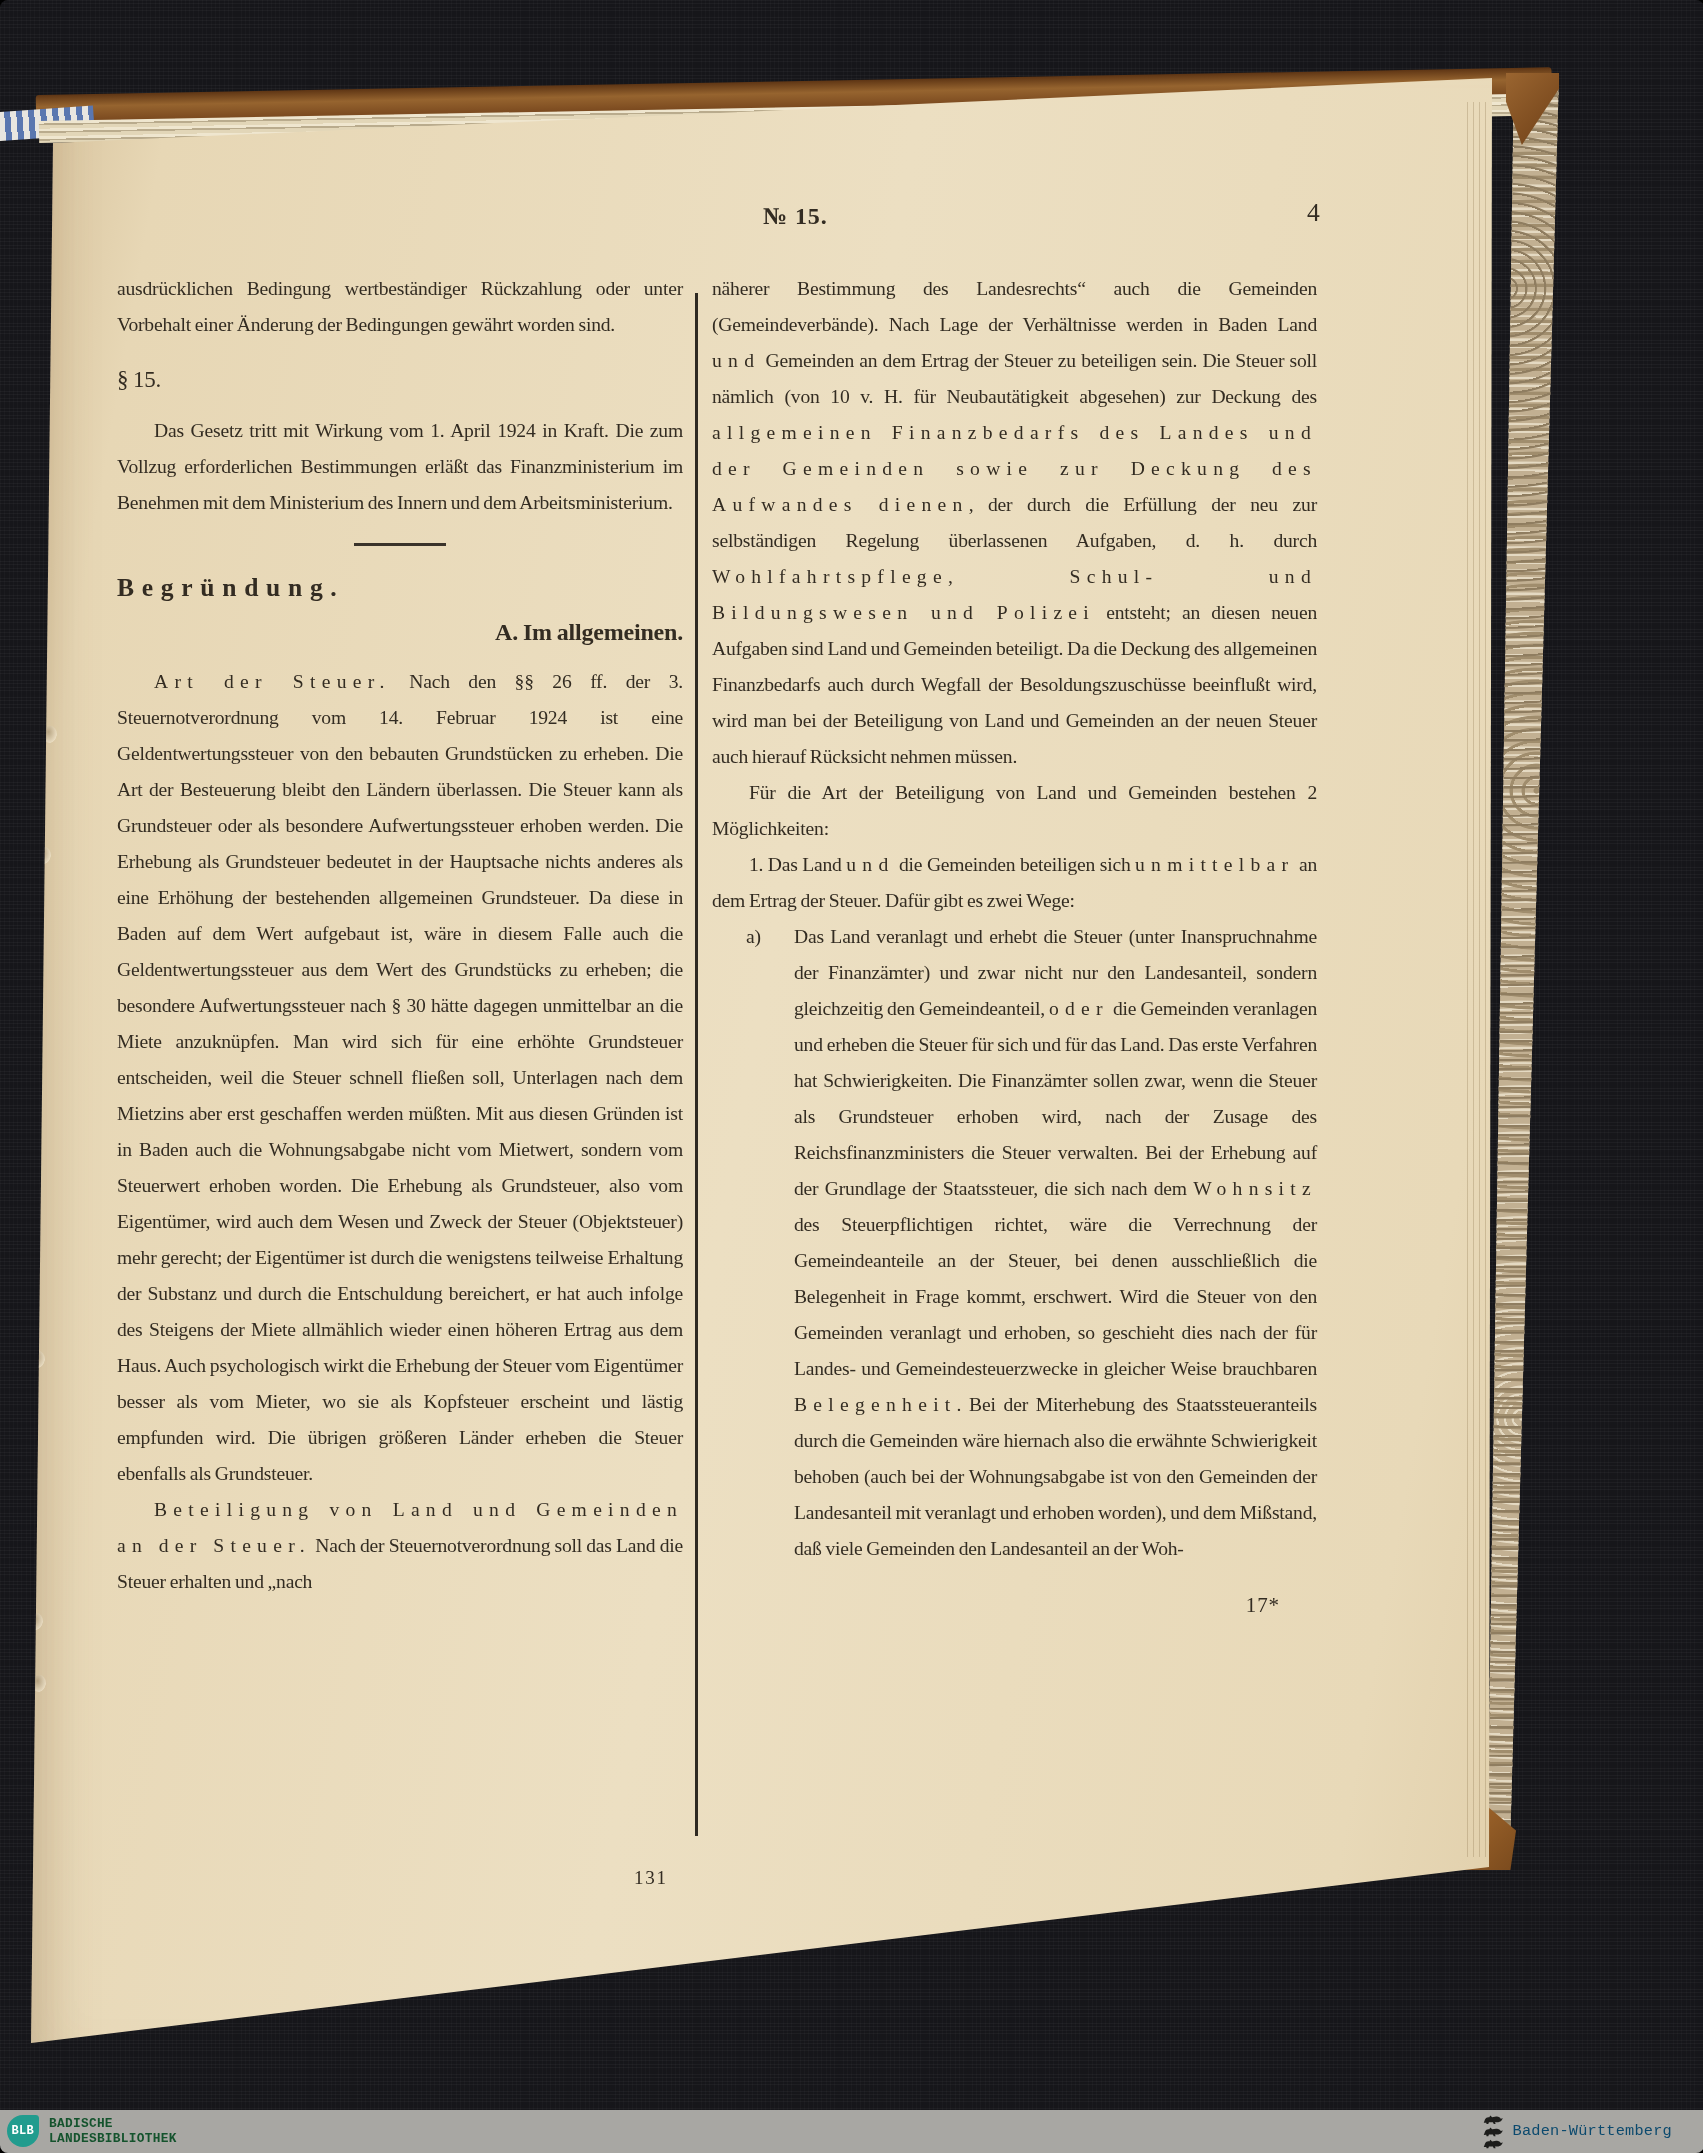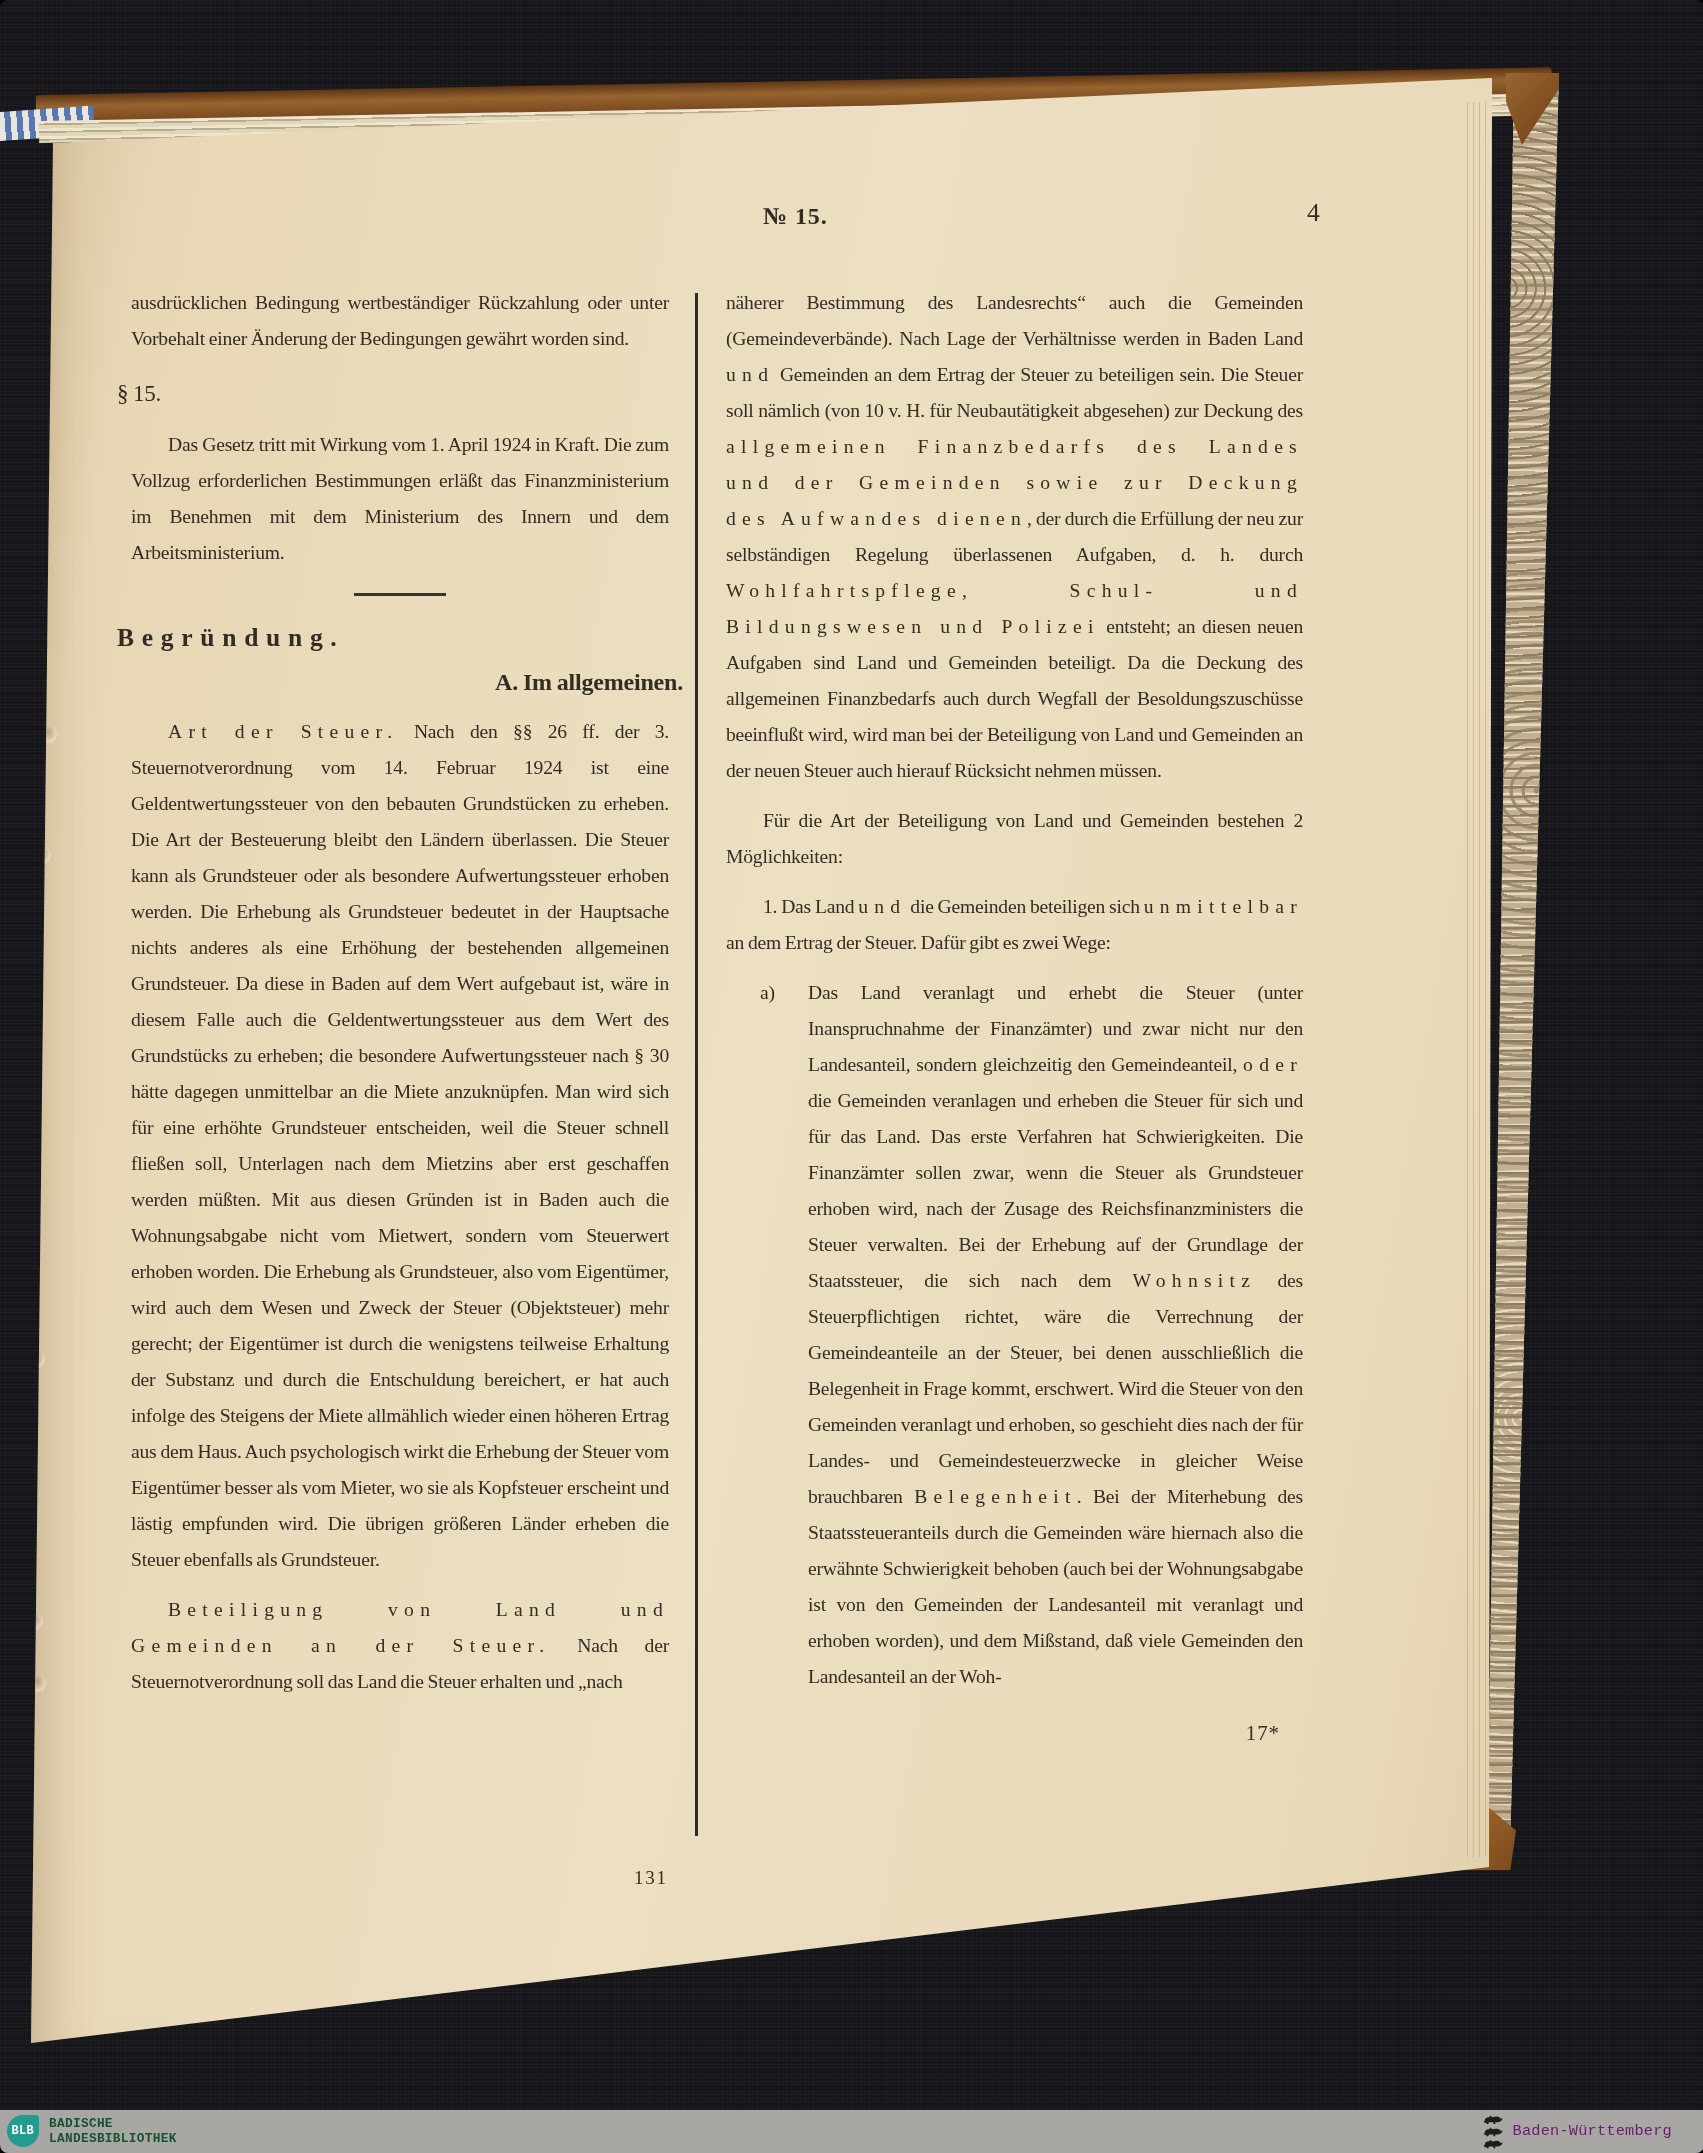--- a/index.html
+++ b/index.html
@@ -49,21 +49,21 @@
   .right-stack{position:absolute;left:1462px;top:102px;width:29px;height:1755px;
     background:repeating-linear-gradient(90deg,transparent 0 5.1px,rgba(120,95,55,0.25) 5.1px 6px);}
   .hole{position:absolute;width:13.6px;height:17px;border-radius:50%;
     background:radial-gradient(ellipse at 40% 35%,rgba(90,70,40,0.25),rgba(255,250,235,0.4) 70%,transparent 75%);}
   
   .hdr-issue{position:absolute;left:763px;top:203px;font-size:24px;font-weight:bold;letter-spacing:0.9px;}
   .hdr-corner{position:absolute;left:1307px;top:198px;font-size:25.6px;}
   
   .col{position:absolute;top:271px;font-size:19.6px;line-height:36px;text-align:justify;
        letter-spacing:-0.2px;word-spacing:-0.9px;}
-  .col p{margin:14px;}
+  .col p{margin:0;}
   .col-left{left:117px;width:566px;}
   .col-right{left:712px;width:605px;}
   .ind{text-indent:37px;}
   .sperr{letter-spacing:0.32em;}
   .sec-head{font-size:23px;font-weight:normal;margin:19px 0 15.3px;}
   .h-begr{font-size:25.6px;font-weight:bold;text-align:left;letter-spacing:0.30em;margin:24px 0 8.5px;}
   .h-sub{font-size:24px;font-weight:bold;text-align:right;margin:0 0 13.6px;}
   .divider{width:92px;height:2.6px;background:#3a332a;margin:22px auto 23px;}
   .colrule{position:absolute;left:695px;top:293px;width:2.6px;height:1543px;background:#2f2a22;}
   .item-a{padding-left:82px;position:relative;}
@@ -73,21 +73,21 @@
   
   .bar{position:absolute;left:0;bottom:0;width:1704px;height:43px;background:#a8a7a3;z-index:10;
        font-family:Liberation Mono, monospace;}
   .blb-logo{position:absolute;left:6.8px;top:5.1px;width:32px;height:32px;background:#219c8e;
        border-radius:16px 3.4px 16px 16px;display:flex;align-items:center;justify-content:center;
        color:#fff;font-weight:bold;font-size:12px;letter-spacing:0.4px;}
   .blb-text{position:absolute;left:49px;top:6px;color:#14532d;font-weight:bold;font-size:12.8px;
        line-height:15.3px;letter-spacing:0.3px;}
   .bw{position:absolute;left:1482px;top:2.6px;height:37px;display:flex;align-items:center;gap:8.5px;}
   .bw svg{display:block;}
-  .bw-label{color:#701a75;font-size:15.3px;font-weight:500;letter-spacing:0.2px;}
+  .bw-label{color:#0c4a6e;font-size:15.3px;font-weight:500;letter-spacing:0.2px;}
 </style>
 </head>
 <body>
 
 <div class="stage">
 
   <div class="board-top"></div>
   <div class="headband"></div>
   <div class="edges-top"></div>
   <div class="marble"></div>

